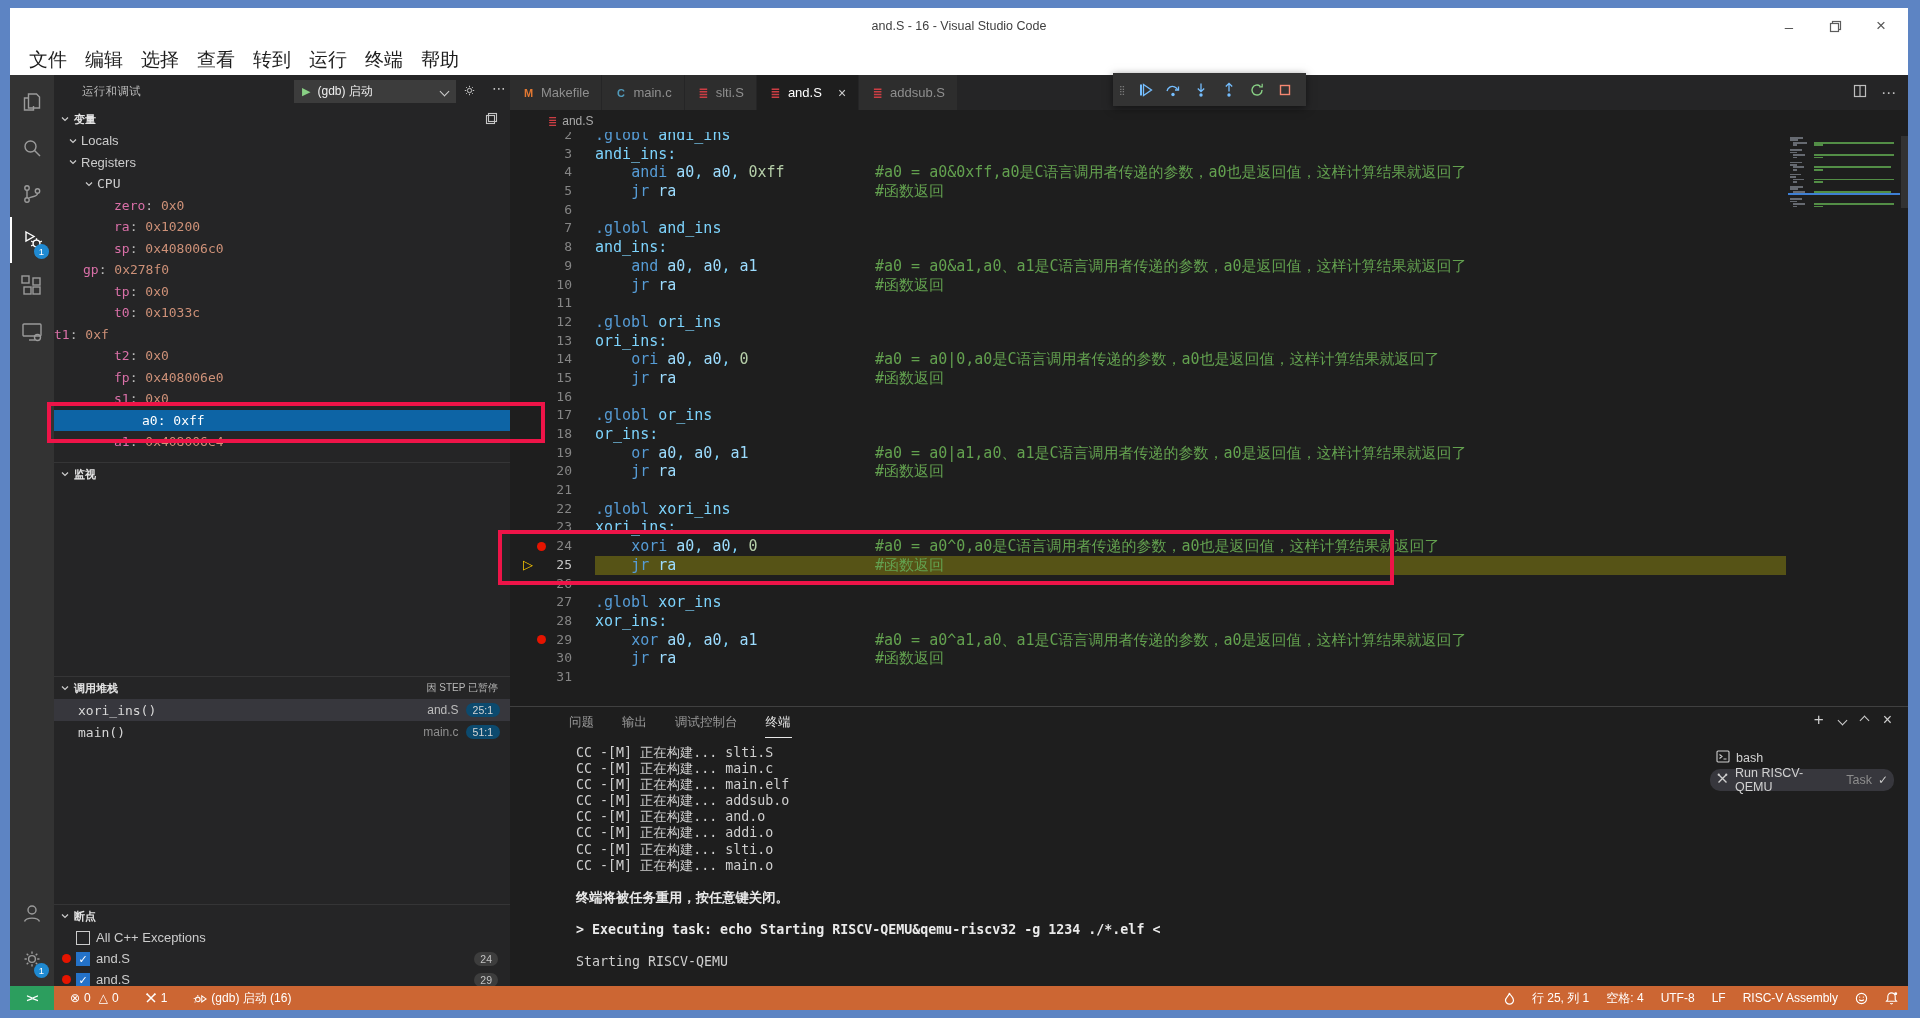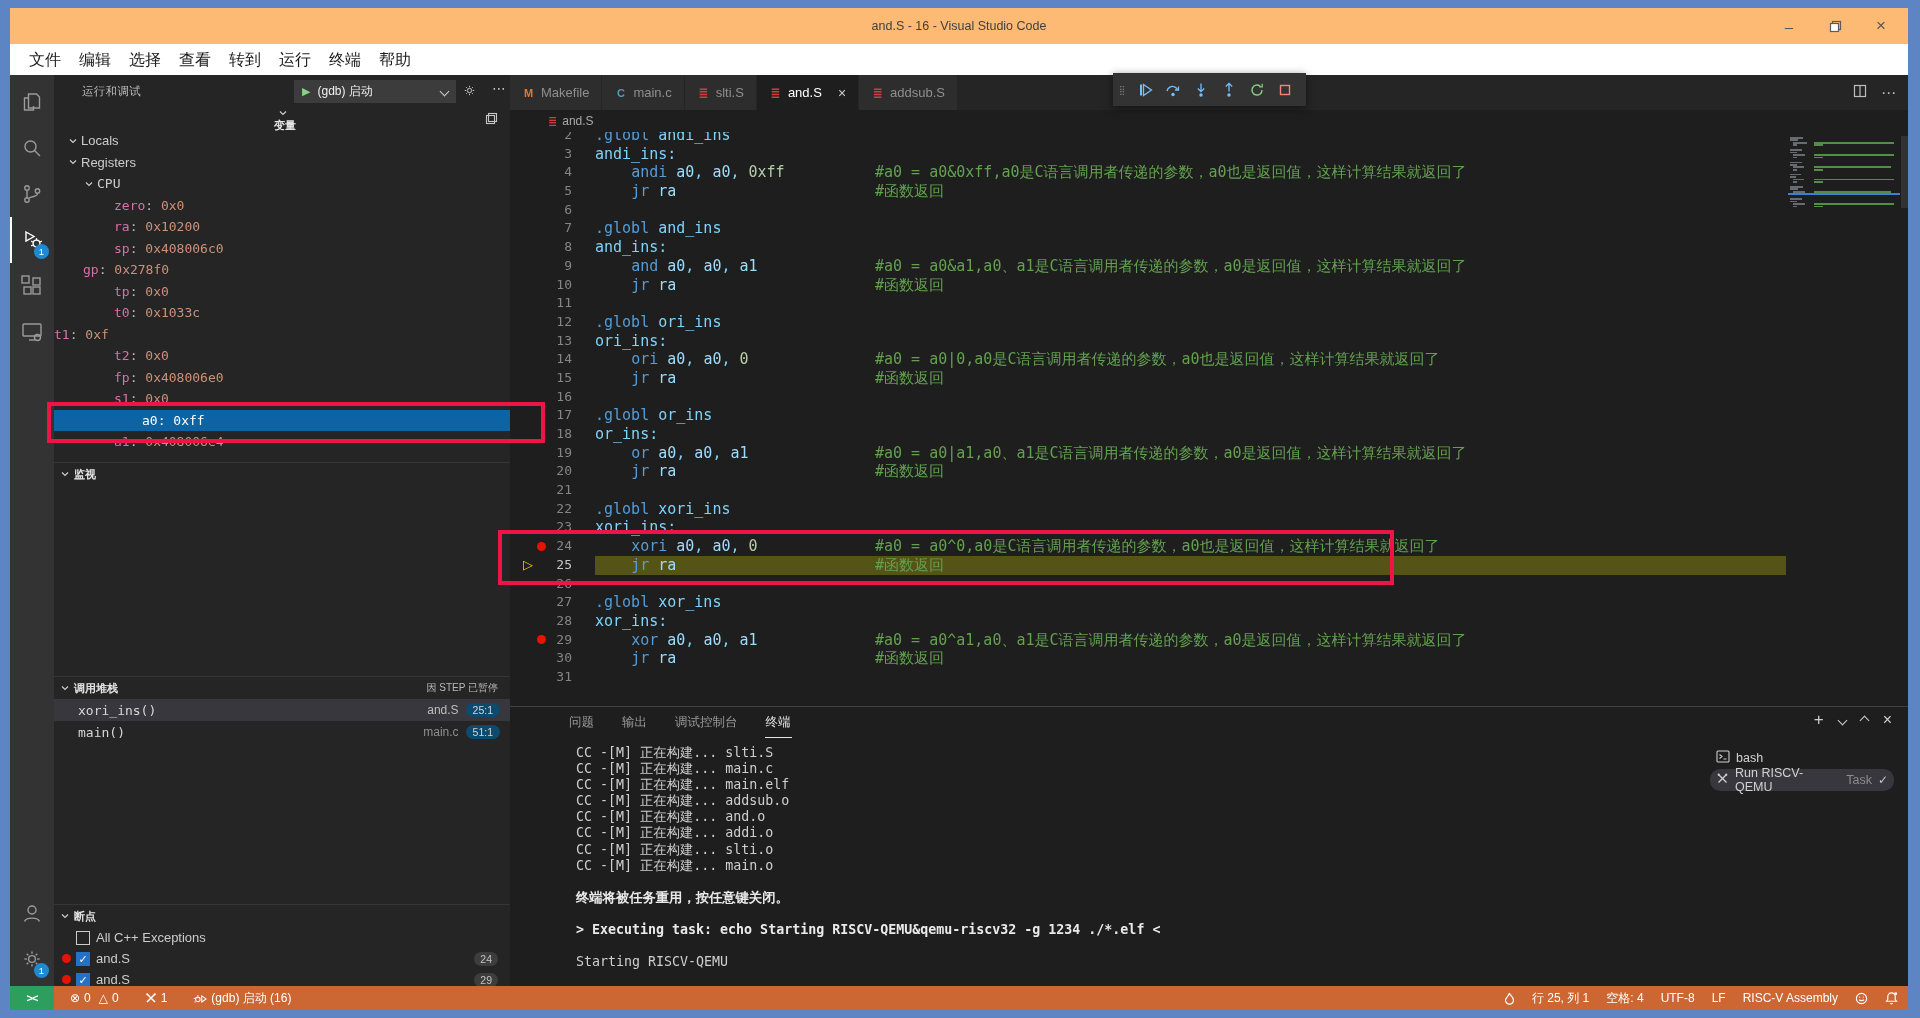--- a/index.html
+++ b/index.html
@@ -1,27 +1,27 @@
 <!DOCTYPE html>
 <html><head>
 <meta charset="utf-8">
 <style>
   html,body{margin:0;padding:0;width:1920px;height:1018px;overflow:hidden;
     font-family:"Liberation Sans","DejaVu Sans",sans-serif;}
   .desktop{position:relative;width:1920px;height:1018px;background:#5d84c3;}
   .window{position:absolute;left:10px;top:8px;width:1898px;height:1002px;background:#1e1e1e;overflow:hidden;}
 
   
-  .titlebar{position:relative;height:36px;background:#fdba74;}
+  .titlebar{position:relative;height:36px;background:#ffffff;}
   .titlebar .title{position:absolute;left:0;right:0;top:0;height:36px;line-height:36px;text-align:center;
     font-size:12.5px;color:#3f3f3f;}
   .win-controls{position:absolute;right:4px;top:0;height:36px;display:flex;align-items:center;}
   .winbtn{width:46px;height:36px;display:flex;align-items:center;justify-content:center;color:#585858;font-size:15px;}
   .menubar{height:31px;background:#ffffff;display:flex;align-items:center;padding-left:10px;}
-  .menu-item{padding:0 9px;font-size:16px;color:#1d1d1d;height:31px;line-height:31px;}
+  .menu-item{padding:0 9px;font-size:19px;color:#1d1d1d;height:31px;line-height:31px;}
 
   
   .main{position:absolute;top:67px;left:0;right:0;bottom:24px;display:flex;}
 
   
   .activitybar{width:44px;background:#333333;display:flex;flex-direction:column;align-items:center;flex:none;}
   .act-icon{width:44px;height:46px;display:flex;align-items:center;justify-content:center;position:relative;}
   .act-icon svg{width:24px;height:24px;stroke:#9b9b9b;fill:none;stroke-width:1.4;}
   .act-icon.active{border-left:2px solid #ffffff;width:42px;}
   .act-icon.active svg{stroke:#ffffff;}
@@ -240,21 +240,21 @@
           </div>
           <span class="hdr-ico" style="left:408px;">
             <svg width="15" height="15" viewBox="0 0 24 24" fill="none" stroke="#c5c5c5" stroke-width="1.6">
                 <circle cx="12" cy="12" r="3.4"></circle>
                 <path d="M12 4.5v2.3M12 17.2v2.3M4.5 12h2.3M17.2 12h2.3M6.7 6.7l1.6 1.6M15.7 15.7l1.6 1.6M17.3 6.7l-1.6 1.6M8.3 15.7l-1.6 1.6"></path>
               </svg>
           </span>
           <span class="hdr-ico" style="left:438px;top:5px;font-size:14px;">⋯</span>
         </div>
 
-        <div class="sec-header" style="border-top:none;flex-direction:column;">
+        <div class="sec-header" style="border-top:none;">
           <svg class="chev" viewBox="0 0 10 10">
               <polyline points="2,3.5 5,6.5 8,3.5" fill="none" stroke="#cccccc" stroke-width="1.2"></polyline>
             </svg>
           <span>变量</span>
           <span class="sec-right" style="top:4px;">
             <svg width="13" height="13" viewBox="0 0 13 13" fill="none" stroke="#c5c5c5" stroke-width="1.1">
                 <rect x="3.5" y="1.5" width="8" height="8"></rect>
                 <rect x="1.5" y="3.5" width="8" height="8"></rect>
               </svg>
           </span>

